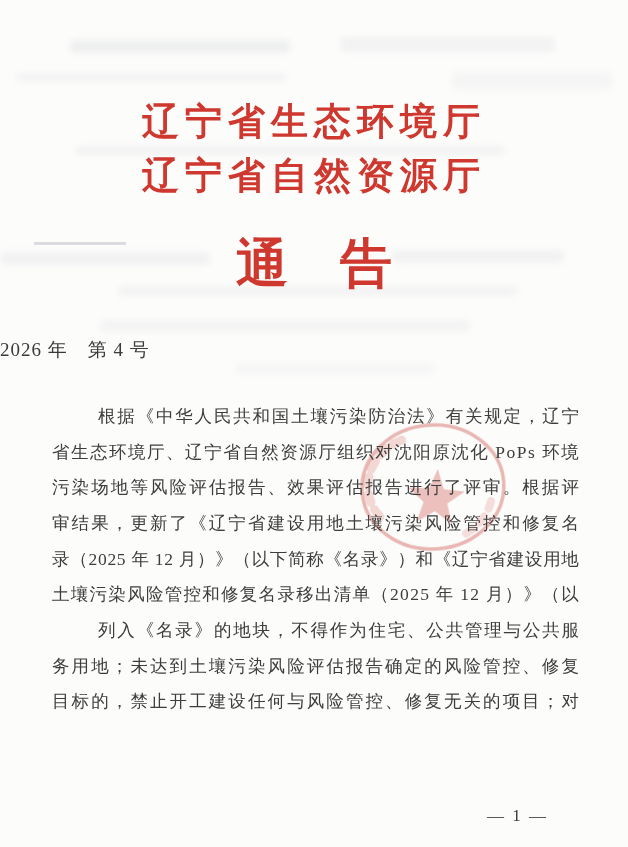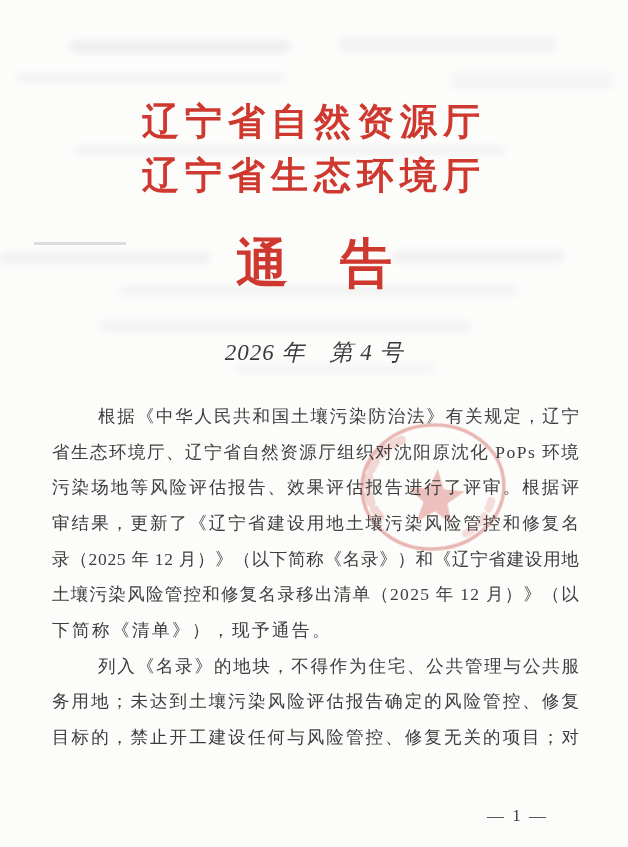--- a/index.html
+++ b/index.html
@@ -40,25 +40,24 @@
     margin-top:44px;
     font-size:52px;
     line-height:1;
     font-weight:700;
     color:#ce382e;
     text-align:center;
   }
   .issue-line{
     position:absolute;z-index:2;
     top:337px;left:0;width:100%;
-    text-align:center;
-    font-size:23px;
+    text-align:left;
+    font-size:19px;
     color:#3a3a3a;
     letter-spacing:1px;
-    font-style:italic;
   }
   
   .body-text{
     position:absolute;z-index:2;
     left:52px;top:399px;width:527px;
     font-size:17.5px;
     color:#3d3d3d;
   }
   .bline{
     height:35.66px;
@@ -112,22 +111,22 @@
       <ellipse cx="77" cy="66" rx="71" ry="62" fill="none" stroke="rgba(206,80,70,0.40)" stroke-width="3.5"></ellipse>
       <path d="M 22 92 A 57 50 0 0 1 52 16" fill="none" stroke="rgba(206,80,70,0.22)" stroke-width="9" stroke-dasharray="9 8" stroke-linecap="round"></path>
       <path d="M 134 84 A 57 50 0 0 1 104 116" fill="none" stroke="rgba(206,80,70,0.18)" stroke-width="8" stroke-dasharray="8 9" stroke-linecap="round"></path>
       <g transform="translate(79,78) rotate(8)">
         <path d="M0,-30 L7.3,-10.1 L28.5,-9.3 L11.9,4.0 L17.6,24.3 L0,12.4 L-17.6,24.3 L-11.9,4.0 L-28.5,-9.3 L-7.3,-10.1 Z" fill="rgba(210,95,85,0.38)"></path>
       </g>
     </svg>
   </div>
 
   <header class="title-block">
+    <div class="org-line">辽宁省生态环境厅</div>
     <div class="org-line">辽宁省自然资源厅</div>
-    <div class="org-line">辽宁省生态环境厅</div>
     <div class="doc-type">通　告</div>
   </header>
 
   <div class="issue-line">2026 年　第 4 号</div>
 
   <main class="body-text">
     <div class="bline just indent char-justify">
         <span>根</span>
         <span>据</span>
         <span>《</span>
@@ -309,21 +308,20 @@
         <span>&nbsp;</span>
         <span>1</span>
         <span>2</span>
         <span>&nbsp;</span>
         <span>月</span>
         <span>）</span>
         <span>》</span>
         <span>（</span>
         <span>以</span>
       </div>
-    <div class="bline plain">下简称《清单》），现予通告。</div>
     <div class="bline just indent char-justify">
         <span>列</span>
         <span>入</span>
         <span>《</span>
         <span>名</span>
         <span>录</span>
         <span>》</span>
         <span>的</span>
         <span>地</span>
         <span>块</span>

